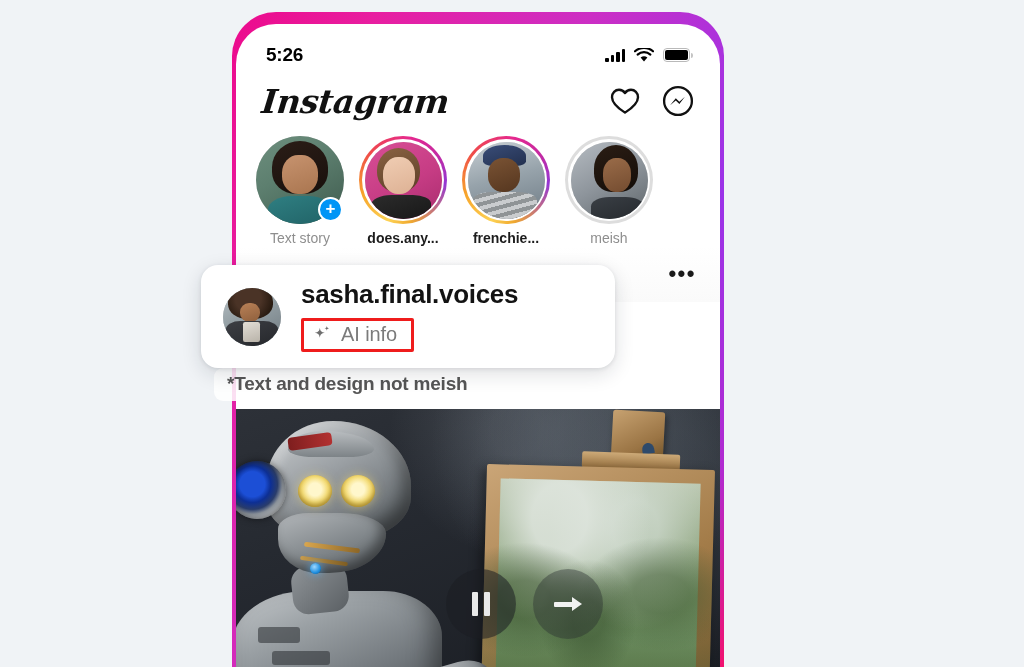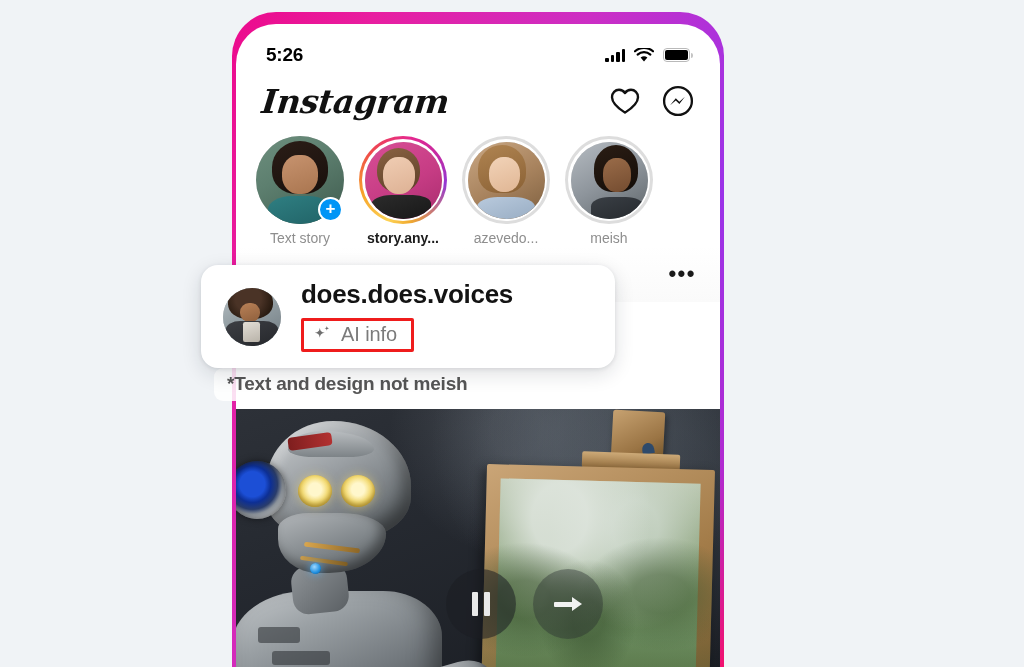--- a/index.html
+++ b/index.html
@@ -491,37 +491,37 @@
         <div class="story-ring gradient">
           <div class="story-inner">
             <div class="avatar-img">
               <div class="ph" style="background:linear-gradient(150deg,#d94f96 0%,#c63c84 55%,#a82c6d 100%)"></div>
               <div style="left:16%;top:8%;width:56%;height:58%;border-radius:50% 50% 44% 44%;background:linear-gradient(160deg,#8a6242,#5c3f27)"></div>
               <div style="left:24%;top:20%;width:42%;height:48%;border-radius:46%;background:linear-gradient(160deg,#f0cdb3,#ddb194)"></div>
               <div style="left:8%;top:70%;width:78%;height:38%;border-radius:34% 30% 0 0;background:linear-gradient(160deg,#2c2c2c,#151515)"></div>
             </div>
           </div>
         </div>
-        <div class="story-label bold">story.any...</div>
-      </div>
-
+        <div class="story-label bold">does.any...</div>
+      </div>
 
       <div class="story">
-        <div class="story-ring plain">
+        <div class="story-ring gradient">
           <div class="story-inner">
             <div class="avatar-img">
-              <div class="ph" style="background:linear-gradient(150deg,#caa884 0%,#a8835e 52%,#7d5f3f 100%)"></div>
-              <div style="left:14%;top:5%;width:62%;height:62%;border-radius:50% 50% 40% 40%;background:linear-gradient(160deg,#b08451,#8a6135)"></div>
-              <div style="left:28%;top:20%;width:40%;height:46%;border-radius:46%;background:linear-gradient(160deg,#f2d3b8,#e0b694)"></div>
-              <div style="left:12%;top:72%;width:76%;height:36%;border-radius:36% 36% 0 0;background:linear-gradient(160deg,#b9cadd,#94a9c0)"></div>
+              <div class="ph" style="background:linear-gradient(165deg,#c8cfd4 0%,#97a3ab 46%,#6d7a84 100%)"></div>
+              <div style="left:20%;top:4%;width:56%;height:28%;border-radius:50% 50% 22% 22%;background:linear-gradient(160deg,#3a4d78,#22304f)"></div>
+              <div style="left:26%;top:22%;width:42%;height:44%;border-radius:46%;background:linear-gradient(160deg,#7a5334,#55361f)"></div>
+              <div style="left:6%;top:66%;width:84%;height:40%;border-radius:30% 28% 0 0;background:repeating-linear-gradient(165deg,#c9ccce 0 4px,#8f9496 4px 8px)"></div>
             </div>
           </div>
         </div>
-        <div class="story-label">azevedo...</div>
-      </div>
+        <div class="story-label bold">frenchie...</div>
+      </div>
+
 
       <div class="story">
         <div class="story-ring plain">
           <div class="story-inner">
             <div class="avatar-img">
               <div class="ph" style="background:linear-gradient(150deg,#b6bcc2 0%,#8d949b 50%,#5e6569 100%)"></div>
               <div style="left:30%;top:4%;width:58%;height:62%;border-radius:50% 50% 40% 40%;background:linear-gradient(160deg,#2a1d14,#140d08)"></div>
               <div style="left:42%;top:22%;width:36%;height:44%;border-radius:46%;background:linear-gradient(160deg,#9a6c49,#744c30)"></div>
               <div style="left:26%;top:72%;width:70%;height:36%;border-radius:34% 34% 0 0;background:linear-gradient(160deg,#3a3f45,#22262a)"></div>
             </div>
@@ -586,21 +586,21 @@
 
 <div id="ai-card">
   <div id="ai-avatar">
     <div class="ph" style="background:linear-gradient(150deg,#b9c2c6 0%,#97a2a7 40%,#6f7a80 100%)"></div>
     <div style="position:absolute;left:8%;top:-4%;width:78%;height:58%;border-radius:50% 50% 44% 44%;background:radial-gradient(circle at 45% 40%,#4a3326 0 40%,#2a1c12 75%,#1a110a 100%)"></div>
     <div style="position:absolute;left:30%;top:26%;width:34%;height:34%;border-radius:46%;background:linear-gradient(160deg,#b98157,#8e5f3c)"></div>
     <div style="position:absolute;left:6%;top:58%;width:88%;height:50%;border-radius:28% 28% 0 0;background:linear-gradient(160deg,#3d3f44,#232529)"></div>
     <div style="position:absolute;left:34%;top:60%;width:30%;height:34%;border-radius:12%;background:linear-gradient(160deg,#e2ded6,#b9b3a9)"></div>
   </div>
   <div id="ai-card-text">
-    <div id="ai-username">does.does.voices</div>
+    <div id="ai-username">sasha.final.voices</div>
     <div id="ai-info-highlight">
       <svg class="sparkle" viewBox="0 0 22 22">
         <path d="M8.6 4.2 C9.2 8.0 10.3 9.1 14.1 9.7 C10.3 10.3 9.2 11.4 8.6 15.2 C8.0 11.4 6.9 10.3 3.1 9.7 C6.9 9.1 8.0 8.0 8.6 4.2 Z" fill="#6e6e6e"></path>
         <path d="M16.3 2.2 C16.6 4.0 17.1 4.5 18.9 4.8 C17.1 5.1 16.6 5.6 16.3 7.4 C16.0 5.6 15.5 5.1 13.7 4.8 C15.5 4.5 16.0 4.0 16.3 2.2 Z" fill="#6e6e6e"></path>
       </svg>
       <span id="ai-info-label">AI info</span>
     </div>
   </div>
 </div>
 

